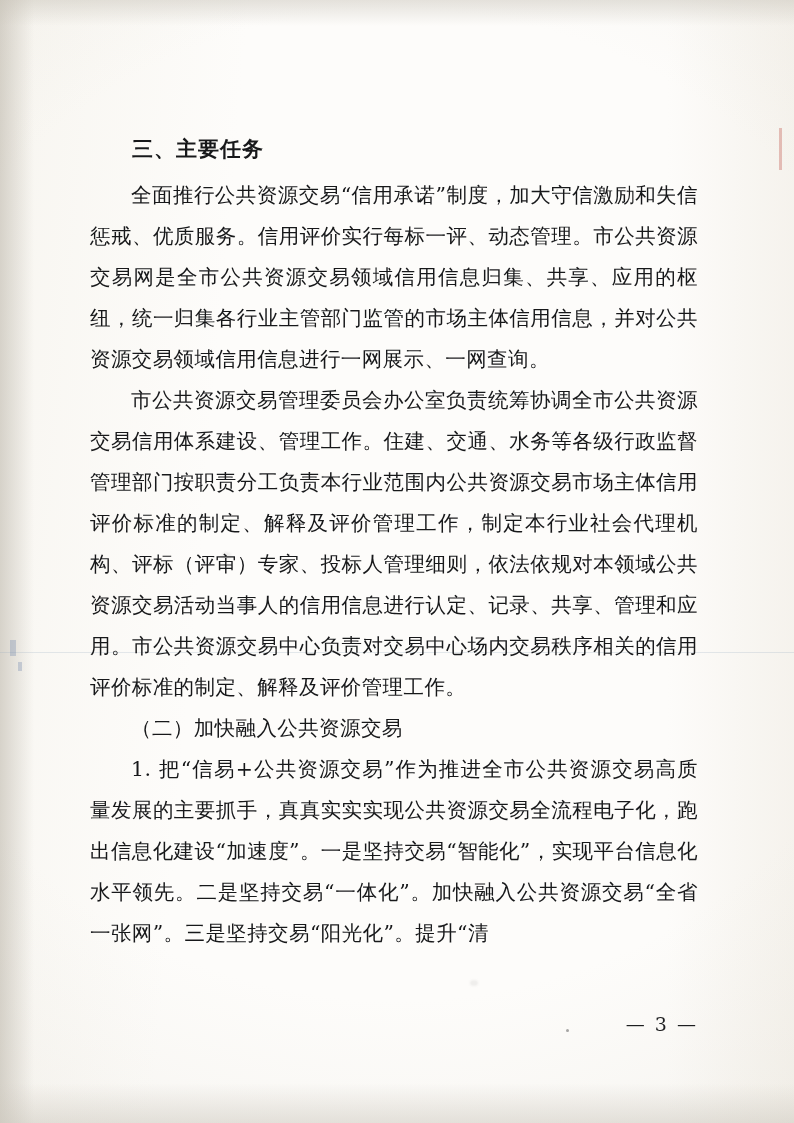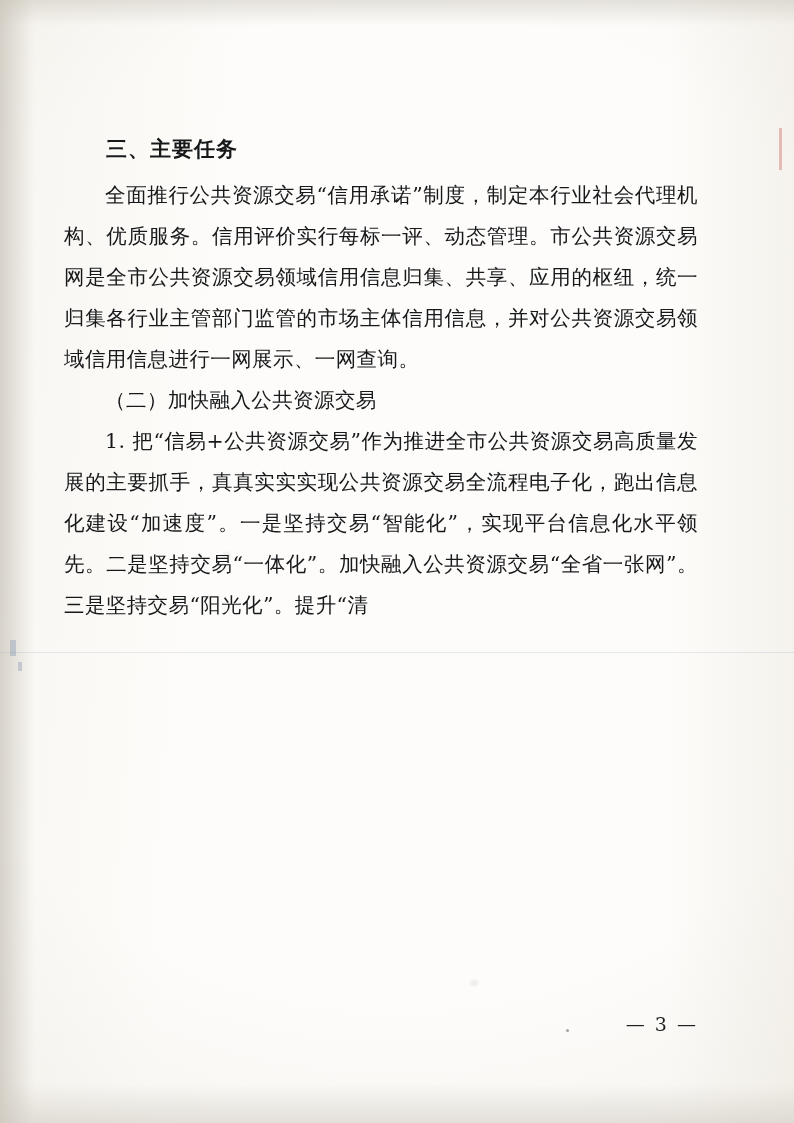--- a/index.html
+++ b/index.html
@@ -62,21 +62,21 @@
   }
   .smudge {
     background: rgba(160,160,160,0.16);
     border-radius: 50%;
     filter: blur(1.2px);
   }
 
   .page {
     position: absolute;
     inset: 0;
-    padding: 128px 96px 0 64px;
+    padding: 128px 96px 0 90px;
     box-sizing: border-box;
   }
 
   .doc-body {
     font-size: 20.5px;
     line-height: 41px;
     color: #17181a;
     letter-spacing: 0.4px;
     text-align: justify;
   }
@@ -130,23 +130,24 @@
 <div class="artifact blue-fleck" style="left:18px; top:662px; width:4px; height:9px;"></div>
 <div class="artifact smudge" style="left:222px; top:552px; width:9px; height:7px;"></div>
 <div class="artifact smudge" style="left:470px; top:980px; width:8px; height:6px;"></div>
 <div class="dot-mark" style="left:566px; top:1029px;"></div>
 
 <div class="page">
   <div class="doc-body">
 
     <h2 class="heading">三、主要任务</h2>
 
-    <p class="para">全面推行公共资源交易“信用承诺”制度，制定本行业社会代理机构、优质服务。信用评价实行每标一评、动态管理。市公共资源交易网是全市公共资源交易领域信用信息归集、共享、应用的枢纽，统一归集各行业主管部门监管的市场主体信用信息，并对公共资源交易领域信用信息进行一网展示、一网查询。</p>
+    <p class="para">全面推行公共资源交易“信用承诺”制度，加大守信激励和失信惩戒、优质服务。信用评价实行每标一评、动态管理。市公共资源交易网是全市公共资源交易领域信用信息归集、共享、应用的枢纽，统一归集各行业主管部门监管的市场主体信用信息，并对公共资源交易领域信用信息进行一网展示、一网查询。</p>
 
 
+    <p class="para">市公共资源交易管理委员会办公室负责统筹协调全市公共资源交易信用体系建设、管理工作。住建、交通、水务等各级行政监督管理部门按职责分工负责本行业范围内公共资源交易市场主体信用评价标准的制定、解释及评价管理工作，制定本行业社会代理机构、评标（评审）专家、投标人管理细则，依法依规对本领域公共资源交易活动当事人的信用信息进行认定、记录、共享、管理和应用。市公共资源交易中心负责对交易中心场内交易秩序相关的信用评价标准的制定、解释及评价管理工作。</p>
 
     <p class="subheading">（二）加快融入公共资源交易</p>
 
     <p class="para">1. 把“信易+公共资源交易”作为推进全市公共资源交易高质量发展的主要抓手，真真实实实现公共资源交易全流程电子化，跑出信息化建设“加速度”。一是坚持交易“智能化”，实现平台信息化水平领先。二是坚持交易“一体化”。加快融入公共资源交易“全省一张网”。三是坚持交易“阳光化”。提升“清</p>
 
   </div>
 </div>
 
 <div class="page-number">— 3 —</div>
 

